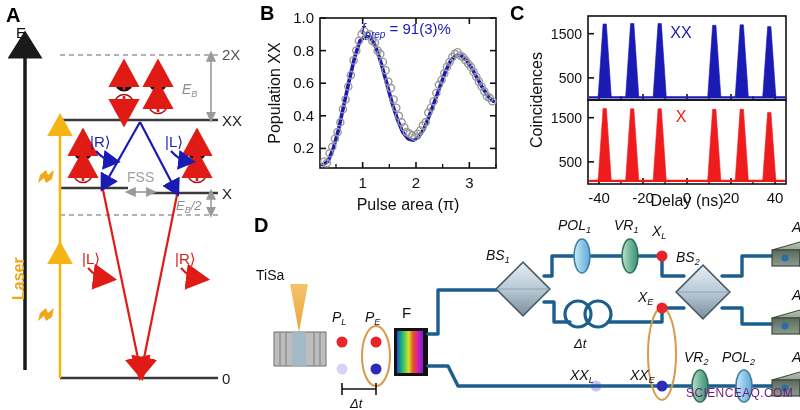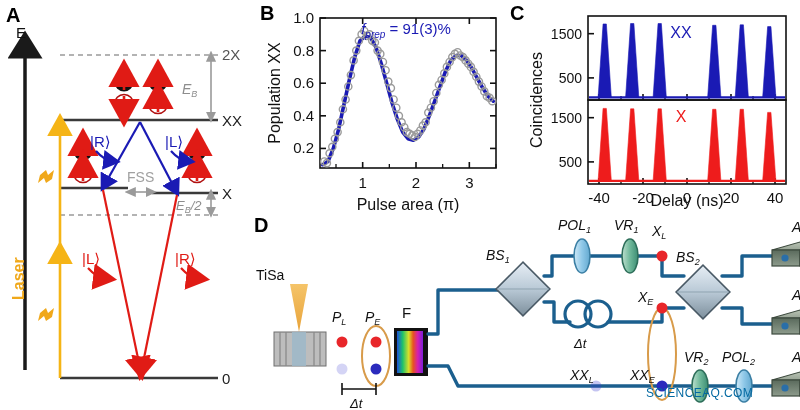--- a/index.html
+++ b/index.html
@@ -11,22 +11,22 @@
 
   
   #panelA{left:0;top:0;width:258px;height:410px;}
   
   #panelB{left:258px;top:0;width:250px;height:218px;}
   
   #panelC{left:508px;top:0;width:292px;height:218px;}
   
   #panelD{left:252px;top:214px;width:548px;height:196px;}
   .vlabel{font-size:15px;fill:#111;}
-  .wm{position:absolute;left:646px;top:386px;font-size:12px;
-      color:#0369a1;letter-spacing:.4px;font-family:"Liberation Sans",sans-serif;}
+  .wm{position:absolute;left:686px;top:386px;font-size:12px;
+      color:#701a75;letter-spacing:.4px;font-family:"Liberation Sans",sans-serif;}
 </style>
 </head>
 <body>
 
 <div class="panel" id="panelA">
   <div class="plabel" style="left:6px;top:4px">A</div>
 
   <svg width="258" height="410" viewBox="0 0 258 410">
     <defs>
       <marker id="arrHeadBlack" markerWidth="10" markerHeight="10" refX="3" refY="5" orient="auto">

